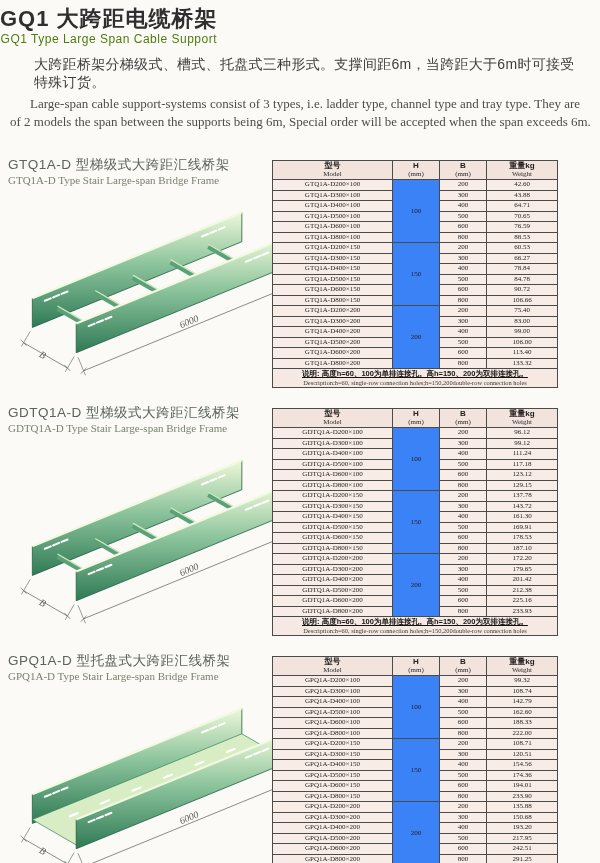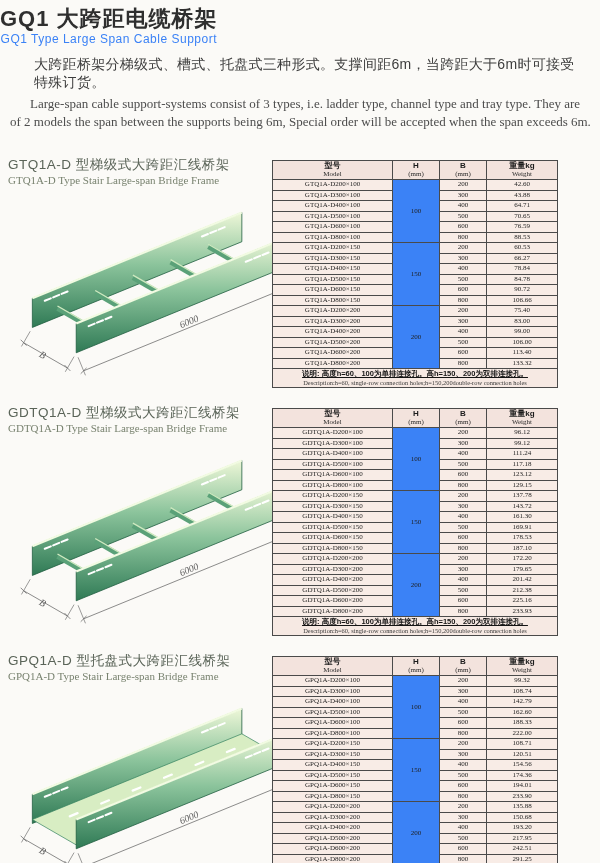--- a/index.html
+++ b/index.html
@@ -6,21 +6,21 @@
   body{
     width:600px;height:863px;overflow:hidden;
     background:#fbfaf7;
     font-family:"Liberation Sans",sans-serif;
     color:#333;
   }
   
   .header{display:flex;justify-content:flex-start;padding:6px 14px 0 0;}
   .titlebox{text-align:center;}
   .page-title{font-size:22px;font-weight:bold;color:#2f2f2f;letter-spacing:1px;line-height:26px;}
-  .page-subtitle{font-size:12px;color:#3b82f6;letter-spacing:.5px;line-height:15px;}
+  .page-subtitle{font-size:12px;color:#4d7c0f;letter-spacing:.5px;line-height:15px;}
   
   .intro-zh{font-size:14px;color:#3d3d3d;margin:9px 16px 3px 34px;letter-spacing:.3px;}
   .intro-en{font-family:"Liberation Serif",serif;font-size:13px;color:#4c4c4c;
     margin:2px 8px 8px 10px;line-height:1.42;text-indent:20px;}
   
   .section{display:flex;margin-top:16px;}
   .section:first-of-type{margin-top:0;}
   .sections-wrap{margin-top:24px;}
   .section-left{width:272px;flex:none;padding-left:8px;box-sizing:border-box;}
   .heading-zh{font-size:13.5px;color:#5a6458;letter-spacing:.5px;line-height:17px;}

